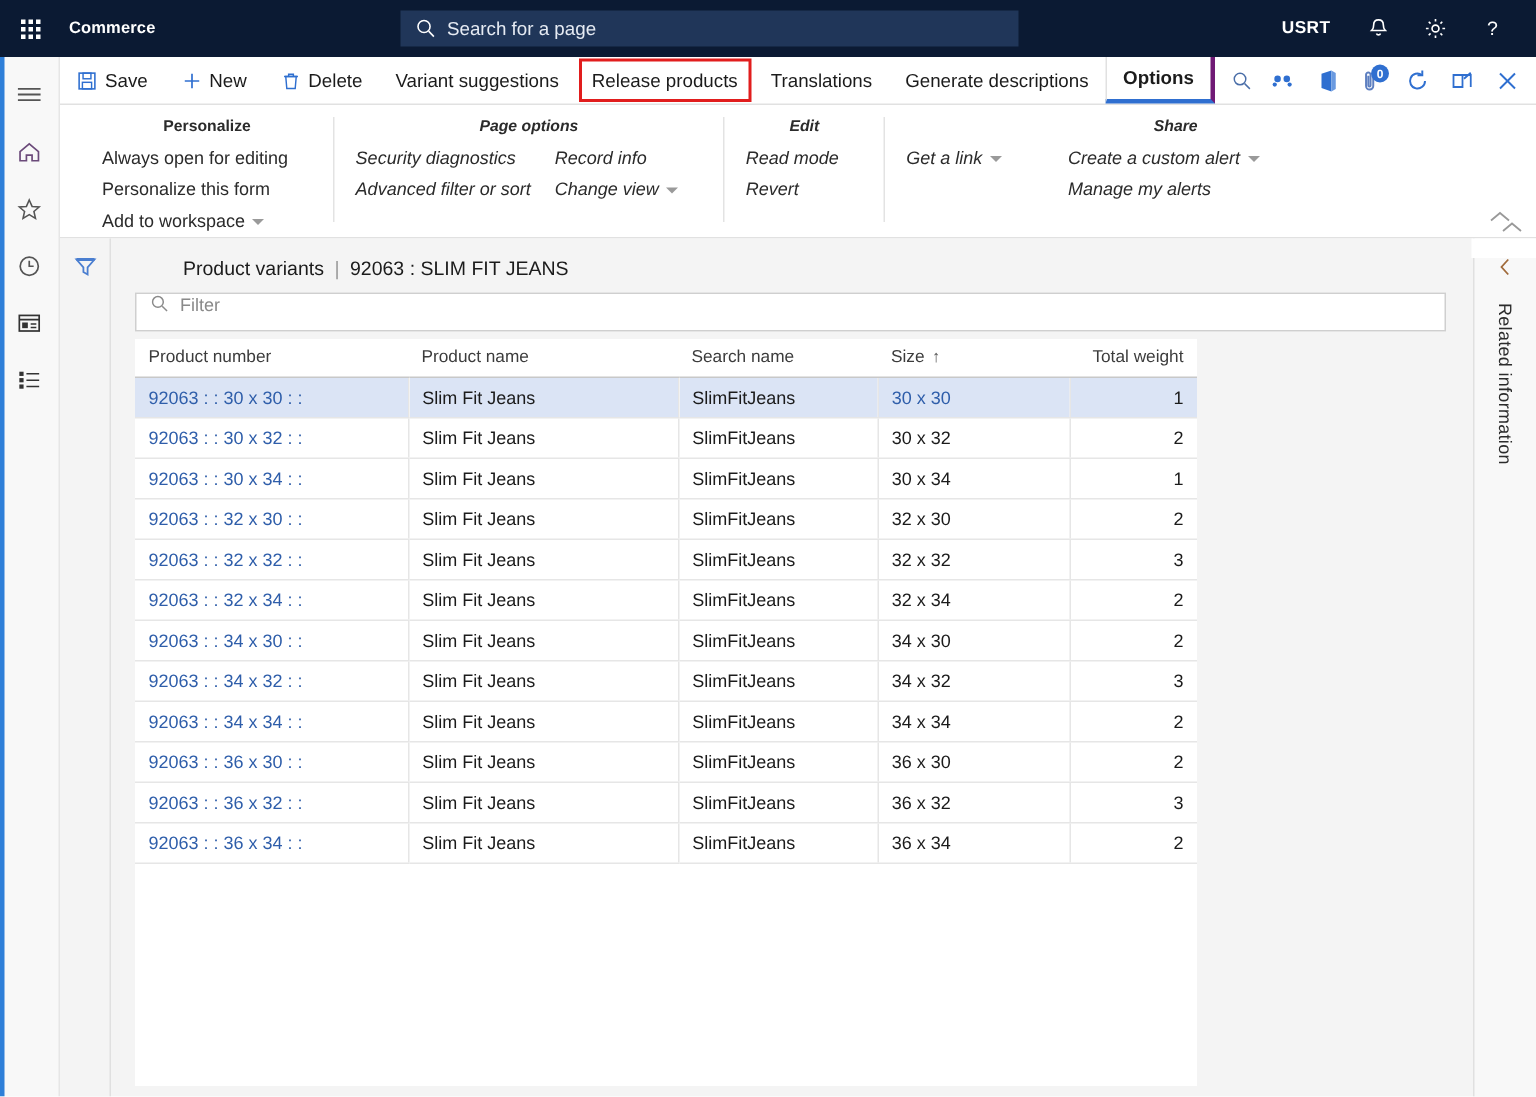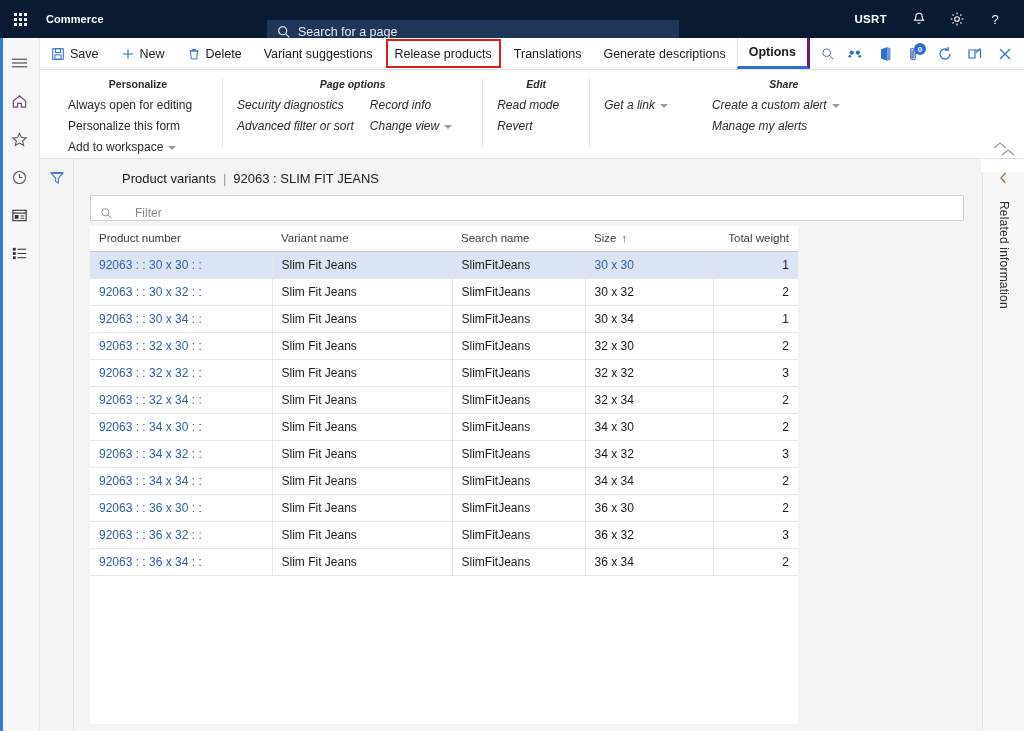--- a/index.html
+++ b/index.html
@@ -24,21 +24,21 @@
   .waffle-grid {
     display: grid; grid-template-columns: repeat(3, 3px);
     grid-template-rows: repeat(3, 3px); gap: 2px;
   }
   .waffle-grid i { background: #ffffff; width: 3px; height: 3px; display: block; }
   .brand {
     color: #ffffff; font-size: 11px; font-weight: bold;
     margin-left: 6px; letter-spacing: .1px;
   }
   .navsearch {
-    position: absolute; left: 267px; top: 20px;
+    position: absolute; left: 267px; top: 7px;
     width: 412px; height: 24px;
     background: #203659;
     display: flex; align-items: center;
     padding-left: 10px; cursor: text;
   }
   .navsearch .mag { margin-right: 7px; flex: none; }
   .navsearch span {
     color: #e6ebf3; font-size: 12.5px;
   }
   .nav-right {
@@ -152,22 +152,22 @@
     cursor: pointer;
   }
   .maincard { flex: 1; padding: 12px 18px 0 16px; min-width: 0; }
   .pagehead {
     font-size: 13px; color: #1b1b1b; margin-bottom: 9px;
     display: flex; align-items: flex-start; gap: 7px; margin-left: 32px;
   }
   .pagehead .sep { color: #9a9a9a; }
   .filterbox {
     height: 26px; background: #ffffff; border: 1px solid #cfcfcf;
-    display: flex; align-items: flex-end; padding-left: 9px;
-    gap: 22px; cursor: text; margin-bottom: 5px;
+    display: flex; align-items: flex-start; padding-left: 9px;
+    gap: 7px; cursor: text; margin-bottom: 5px;
   }
   .filterbox span { font-size: 12px; color: #8a8a8a; }
 
   
   .gridwrap { background: #ffffff; width: 708px; }
   table.grid { border-collapse: collapse; width: 708px; table-layout: fixed; }
   table.grid th {
     font-size: 11.5px; font-weight: normal; color: #3c3c3c;
     text-align: left; padding: 6px 9px 7px 9px;
     border-bottom: 1px solid #c8c8c8; background: #ffffff;
@@ -531,21 +531,21 @@
             <colgroup>
               <col style="width:182px">
                 <col style="width:180px">
                 <col style="width:133px">
                 <col style="width:128px">
                 <col style="width:85px">
             </colgroup>
             <thead>
               <tr>
                 <th><span>Product number</span></th>
-                <th><span>Variant name</span></th>
+                <th><span>Product name</span></th>
                 <th><span>Search name</span></th>
                 <th><span>Size</span><span class="sort-arrow">↑</span></th>
                 <th class="num"><span>Total weight</span></th>
               </tr>
             </thead>
             <tbody>
               <tr class="sel">
                 <td class="link">92063 : : 30 x 30 : :</td>
                 <td>Slim Fit Jeans</td>
                 <td>SlimFitJeans</td>

